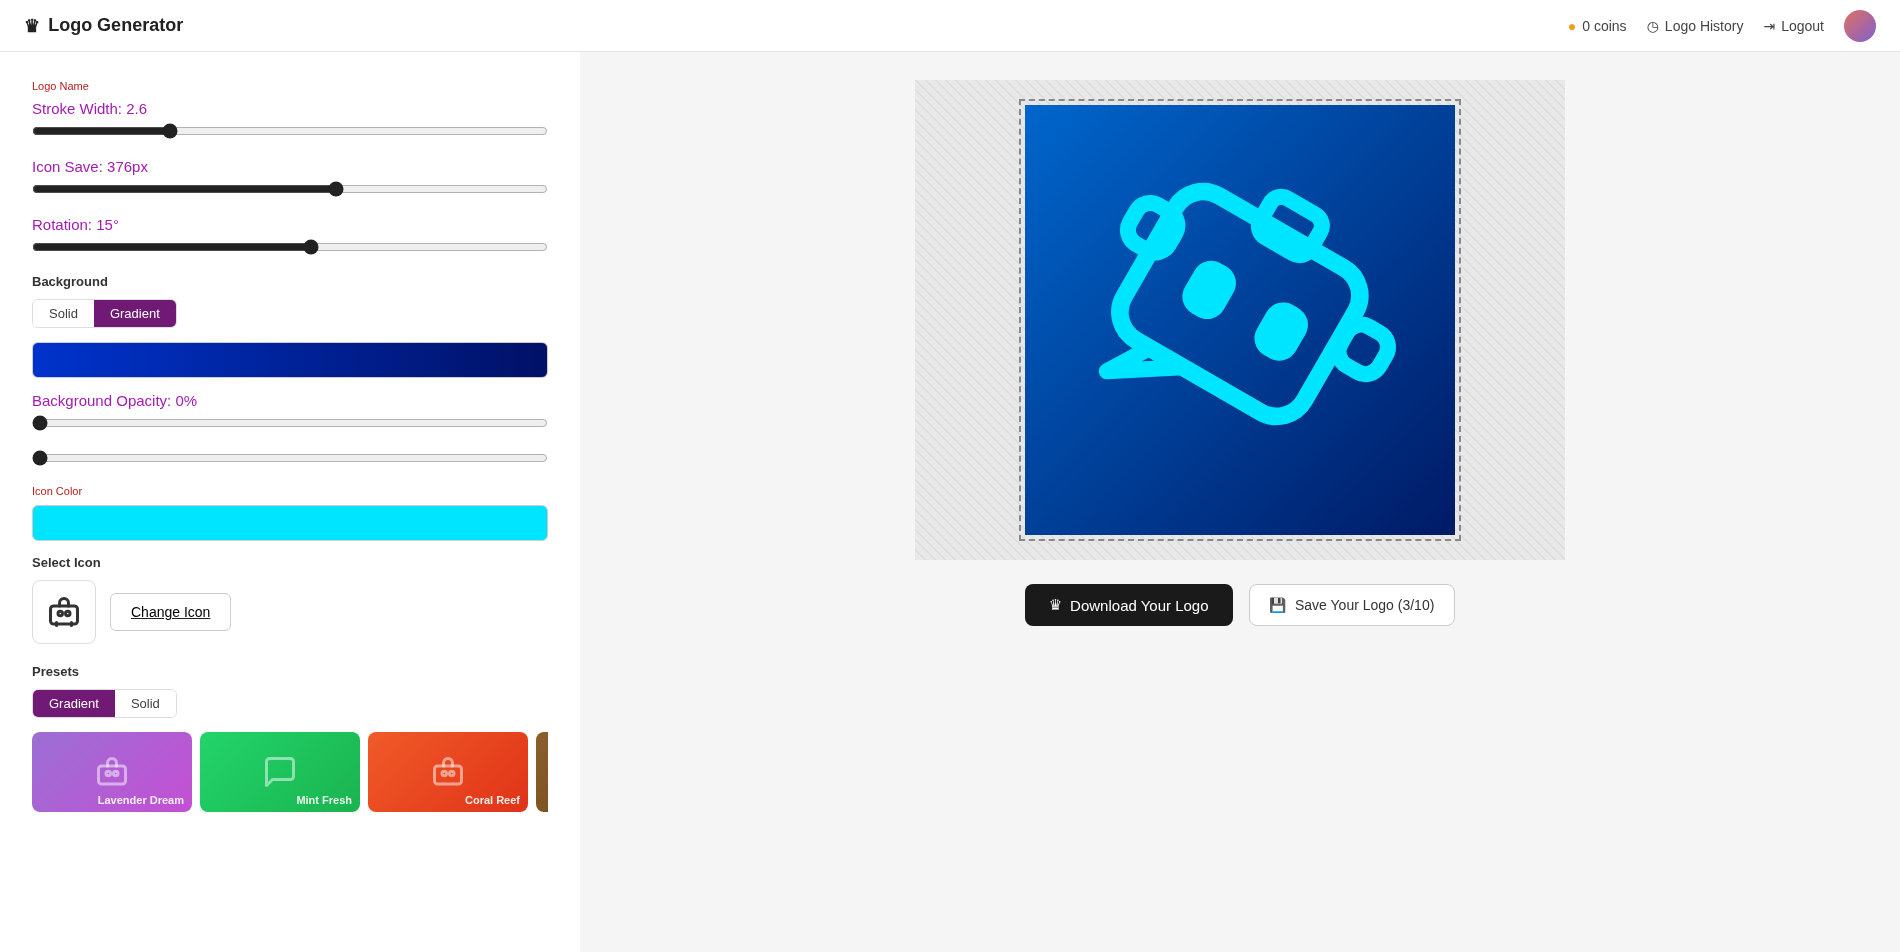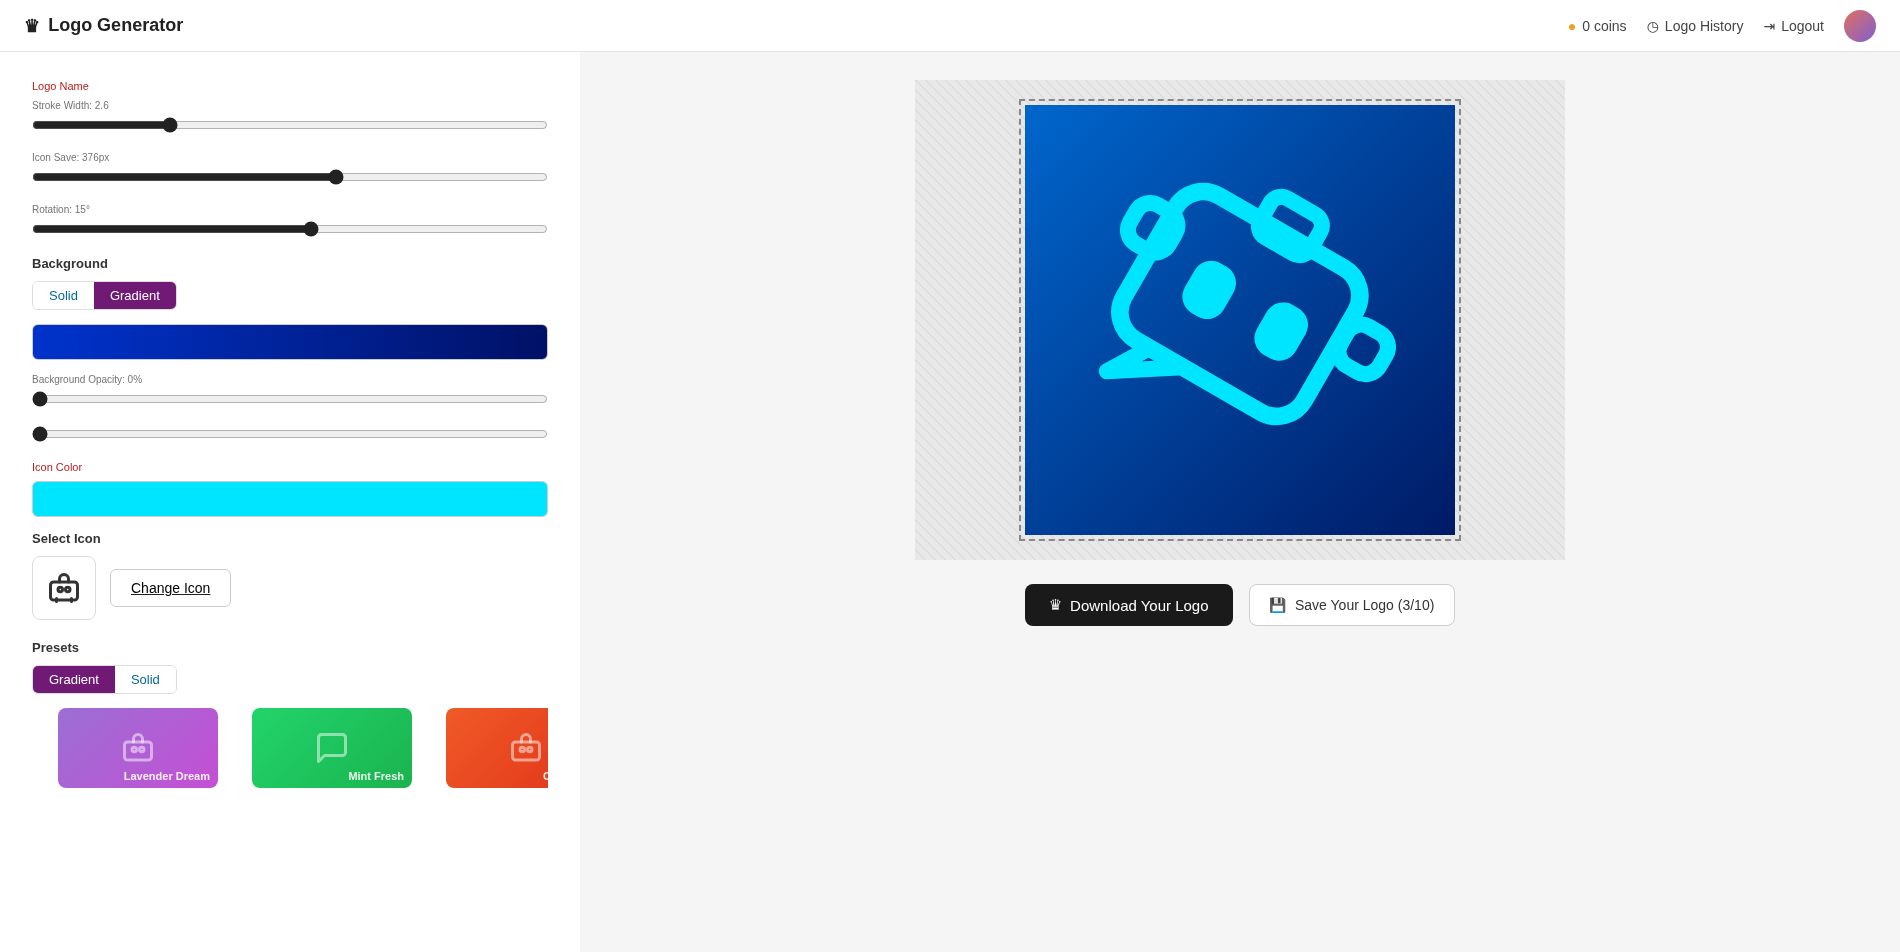--- a/index.html
+++ b/index.html
@@ -69,24 +69,24 @@
       border-radius: 6px;
       font-size: 14px;
       margin-bottom: 18px;
       outline: none;
     }
 
     .slider-row {
       margin-bottom: 16px;
     }
     .slider-label {
-      font-size: 10px;
+      font-size: 15px;
       font-weight: 500;
       margin-bottom: 6px;
-      color: #737373;
+      color: #a21caf;
     }
     input[type=range] {
       width: 100%;
       accent-color: #222;
     }
 
     .section-label {
       font-size: 13px;
       font-weight: 600;
       margin-bottom: 10px;
@@ -100,21 +100,21 @@
       overflow: hidden;
       margin-bottom: 14px;
       width: fit-content;
     }
     .tab-btn {
       padding: 6px 16px;
       font-size: 13px;
       border: none;
       background: #fff;
       cursor: pointer;
-      color: #0369a1;
+      color: #404040;
     }
     .tab-btn.active {
       background: #701a75;
       color: #fff;
     }
 
     .color-swatch {
       width: 100%;
       height: 36px;
       border-radius: 6px;
@@ -166,21 +166,20 @@
     .preset-card {
       flex: 0 0 160px;
       height: 80px;
       border-radius: 8px;
       position: relative;
       cursor: pointer;
       display: flex;
       align-items: center;
       justify-content: center;
       overflow: hidden;
-      margin-left: 26px;
     }
     .preset-card-label {
       position: absolute;
       bottom: 6px;
       right: 8px;
       font-size: 11px;
       font-weight: 600;
       color: rgba(255,255,255,0.9);
     }
 

